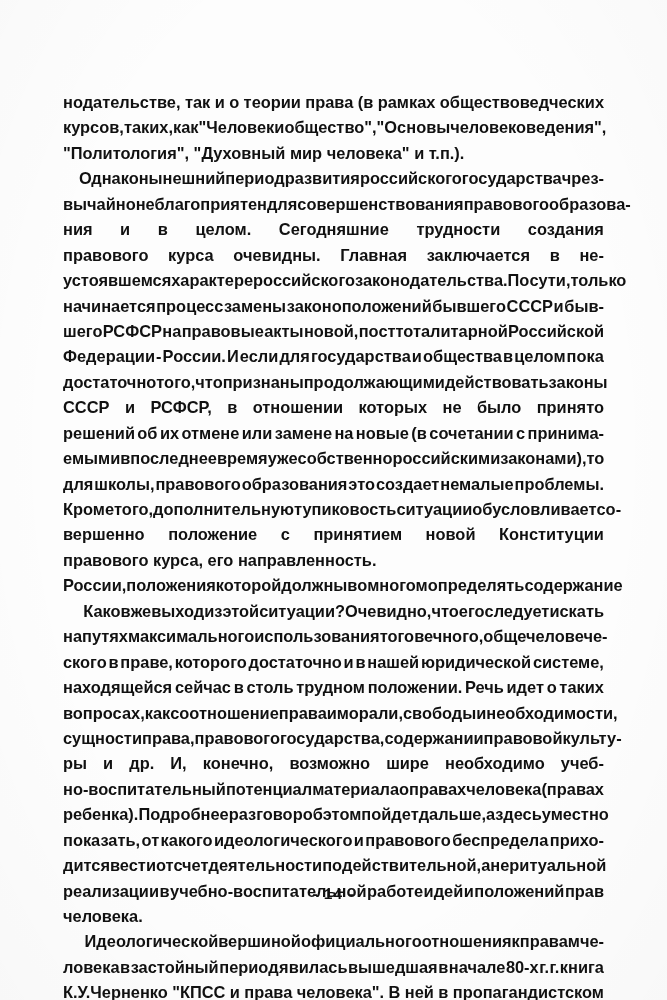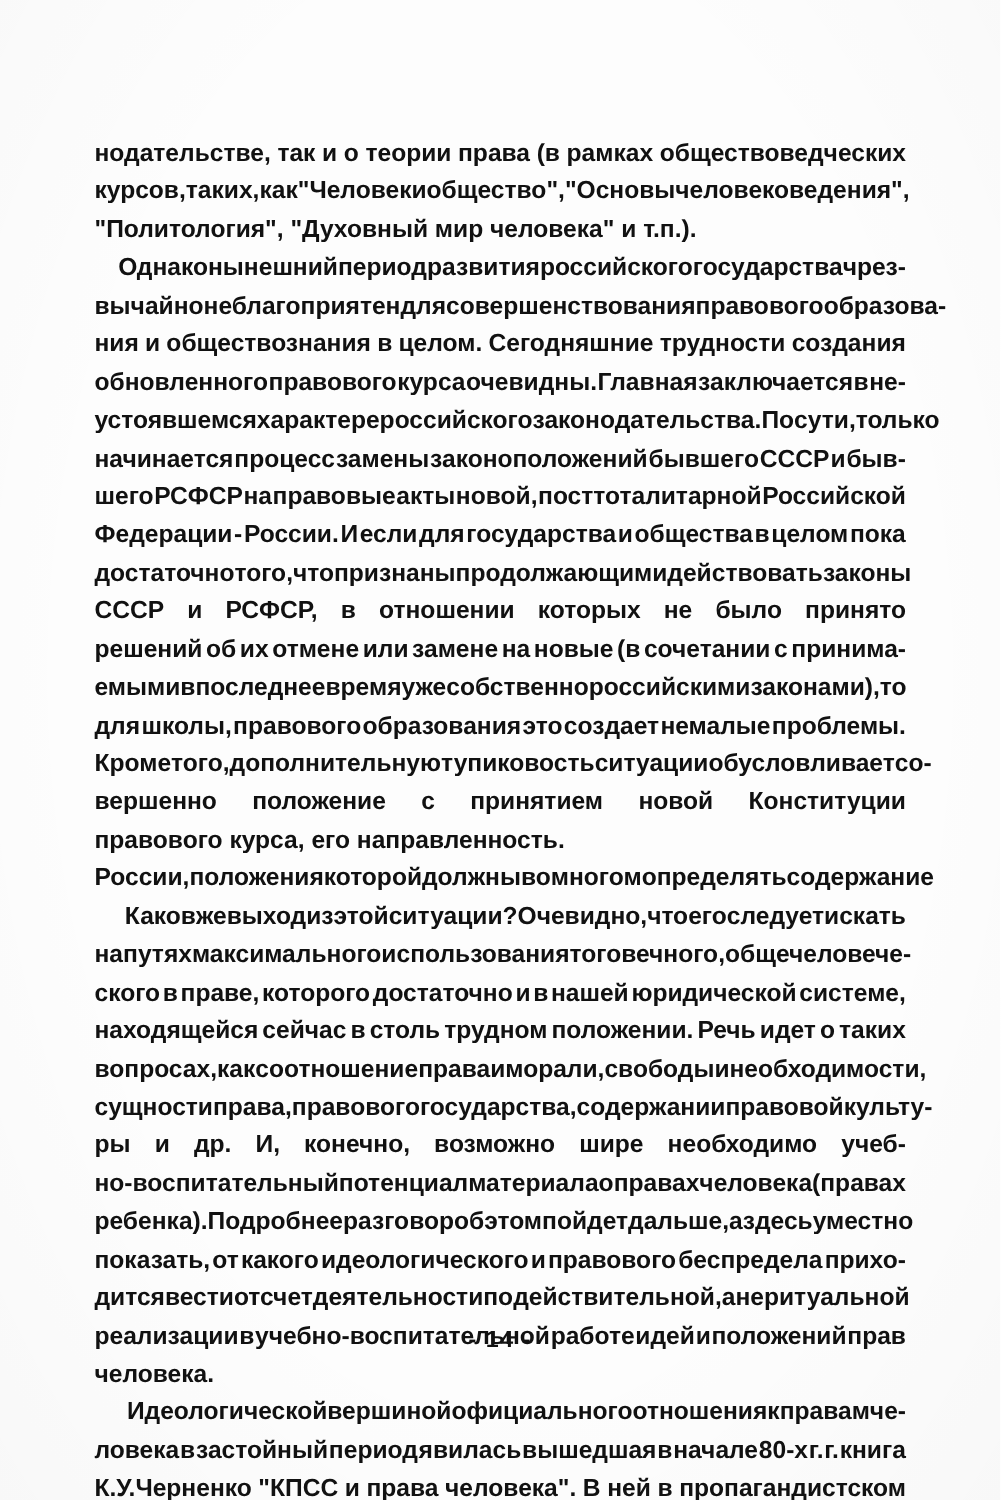--- a/index.html
+++ b/index.html
@@ -85,22 +85,22 @@
 <body>
 
 <div id="page">
 
   <div id="text-body">
       <div class="line j"><span class="w">нодательстве,</span><span class="w">так</span><span class="w">и</span><span class="w">о</span><span class="w">теории</span><span class="w">права</span><span class="w">(в</span><span class="w">рамках</span><span class="w">обществоведческих</span></div>
       <div class="line j"><span class="w">курсов,</span><span class="w">таких,</span><span class="w">как</span><span class="w">"Человек</span><span class="w">и</span><span class="w">общество",</span><span class="w">"Основы</span><span class="w">человековедения",</span></div>
       <div class="line flush"><span class="w">"Политология", "Духовный мир человека" и т.п.).</span></div>
       <div class="line j"><span class="indent"></span><span class="w">Однако</span><span class="w">нынешний</span><span class="w">период</span><span class="w">развития</span><span class="w">российского</span><span class="w">государства</span><span class="w">чрез-</span></div>
       <div class="line j"><span class="w">вычайно</span><span class="w">неблагоприятен</span><span class="w">для</span><span class="w">совершенствования</span><span class="w">правового</span><span class="w">образова-</span></div>
-      <div class="line j"><span class="w">ния</span><span class="w">и</span><span class="w">обществознания</span><span class="w">в</span><span class="w">целом.</span><span class="w">Сегодняшние</span><span class="w">трудности</span><span class="w">создания</span></div>
-      <div class="line j"><span class="w">обновленного</span><span class="w">правового</span><span class="w">курса</span><span class="w">очевидны.</span><span class="w">Главная</span><span class="w">заключается</span><span class="w">в</span><span class="w">не-</span></div>
+      <div class="line j"><span class="w">ния</span><span class="w">и</span><span class="w">в</span><span class="w">целом.</span><span class="w">Сегодняшние</span><span class="w">трудности</span><span class="w">создания</span></div>
+      <div class="line j"><span class="w">правового</span><span class="w">курса</span><span class="w">очевидны.</span><span class="w">Главная</span><span class="w">заключается</span><span class="w">в</span><span class="w">не-</span></div>
       <div class="line j"><span class="w">устоявшемся</span><span class="w">характере</span><span class="w">российского</span><span class="w">законодательства.</span><span class="w">По</span><span class="w">сути,</span><span class="w">только</span></div>
       <div class="line j"><span class="w">начинается</span><span class="w">процесс</span><span class="w">замены</span><span class="w">законоположений</span><span class="w">бывшего</span><span class="w">СССР</span><span class="w">и</span><span class="w">быв-</span></div>
       <div class="line j"><span class="w">шего</span><span class="w">РСФСР</span><span class="w">на</span><span class="w">правовые</span><span class="w">акты</span><span class="w">новой,</span><span class="w">посттоталитарной</span><span class="w">Российской</span></div>
       <div class="line j"><span class="w">Федерации</span><span class="w">-</span><span class="w">России.</span><span class="w">И</span><span class="w">если</span><span class="w">для</span><span class="w">государства</span><span class="w">и</span><span class="w">общества</span><span class="w">в</span><span class="w">целом</span><span class="w">пока</span></div>
       <div class="line j"><span class="w">достаточно</span><span class="w">того,</span><span class="w">что</span><span class="w">признаны</span><span class="w">продолжающими</span><span class="w">действовать</span><span class="w">законы</span></div>
       <div class="line j"><span class="w">СССР</span><span class="w">и</span><span class="w">РСФСР,</span><span class="w">в</span><span class="w">отношении</span><span class="w">которых</span><span class="w">не</span><span class="w">было</span><span class="w">принято</span></div>
       <div class="line j"><span class="w">решений</span><span class="w">об</span><span class="w">их</span><span class="w">отмене</span><span class="w">или</span><span class="w">замене</span><span class="w">на</span><span class="w">новые</span><span class="w">(в</span><span class="w">сочетании</span><span class="w">с</span><span class="w">принима-</span></div>
       <div class="line j"><span class="w">емыми</span><span class="w">в</span><span class="w">последнее</span><span class="w">время</span><span class="w">уже</span><span class="w">собственно</span><span class="w">российскими</span><span class="w">законами),</span><span class="w">то</span></div>
       <div class="line j"><span class="w">для</span><span class="w">школы,</span><span class="w">правового</span><span class="w">образования</span><span class="w">это</span><span class="w">создает</span><span class="w">немалые</span><span class="w">проблемы.</span></div>
       <div class="line j"><span class="w">Кроме</span><span class="w">того,</span><span class="w">дополнительную</span><span class="w">тупиковость</span><span class="w">ситуации</span><span class="w">обусловливает</span><span class="w">со-</span></div>

